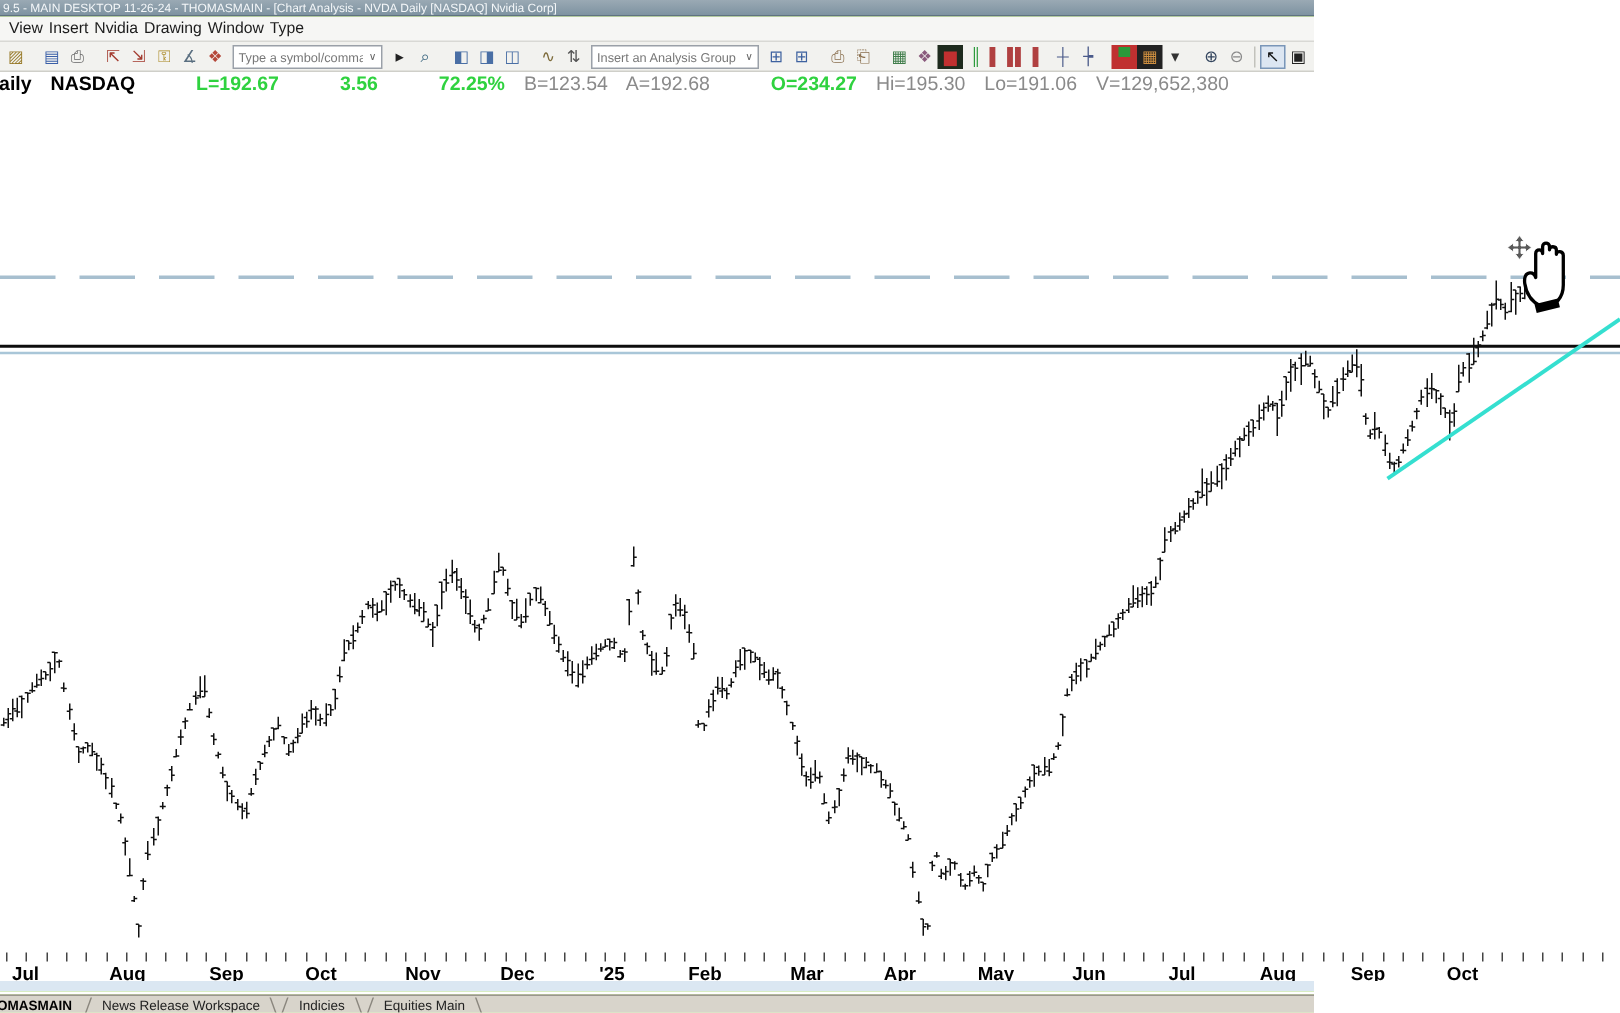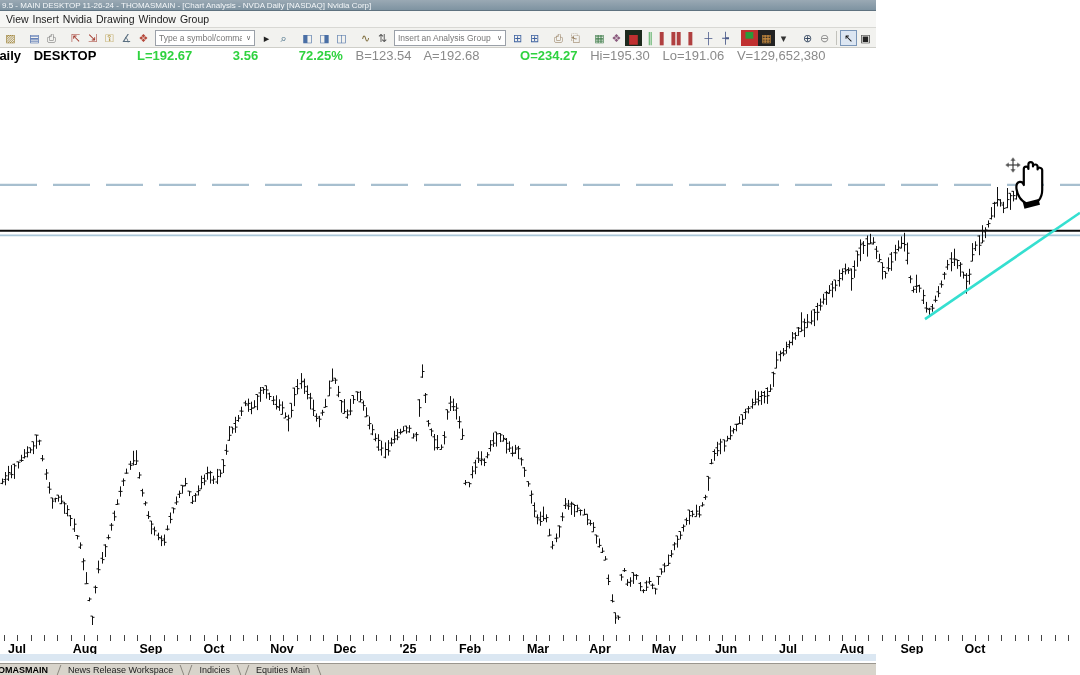--- a/index.html
+++ b/index.html
@@ -57,21 +57,21 @@
   <div class="titlebar">
     <span>9.5 - MAIN DESKTOP 11-26-24 - THOMASMAIN - [Chart Analysis - NVDA Daily [NASDAQ] Nvidia Corp]</span>
   </div>
 
   <div class="menubar" id="menubar">
       <span class="menuitem">View</span>
       <span class="menuitem">Insert</span>
       <span class="menuitem">Nvidia</span>
       <span class="menuitem">Drawing</span>
       <span class="menuitem">Window</span>
-      <span class="menuitem">Group</span>
+      <span class="menuitem">Type</span>
     </div>
 
   <div class="toolbar" id="toolbar">
       <span class="tbtn" style="color: rgb(154, 125, 46);">▨</span>
       <span class="tgap"></span>
       <span class="tbtn" style="color: rgb(58, 95, 168);">▤</span>
       <span class="tbtn" style="color: rgb(102, 102, 102);">⎙</span>
       <span class="tgap"></span>
       <span class="tbtn" style="color: rgb(163, 58, 46);">⇱</span>
       <span class="tbtn" style="color: rgb(163, 58, 46);">⇲</span>
@@ -131,21 +131,21 @@
       <span class="tbtn" style="color: rgb(51, 51, 51);">∠</span>
       <span class="tbtn" style="color: rgb(136, 68, 68);">⚑</span>
       <span class="tbtn" style="color: rgb(51, 51, 51);">⊿</span>
       <span class="tbtn" style="color: rgb(51, 51, 51);">∡</span>
       <span class="tbtn" style="color: rgb(51, 51, 51);">↔</span>
     </div>
 
   <div class="quotebar">
     <div class="qinner">
       <span class="q bold">Daily</span>
-      <span class="q bold">DESKTOP</span>
+      <span class="q bold">NASDAQ</span>
       <span class="q green">L=192.67</span>
       <span class="q green">3.56</span>
       <span class="q green">72.25%</span>
       <span class="q gray">B=123.54</span>
       <span class="q gray">A=192.68</span>
       <span class="q green">O=234.27</span>
       <span class="q gray">Hi=195.30</span>
       <span class="q gray">Lo=191.06</span>
       <span class="q gray">V=129,652,380</span>
     </div>

